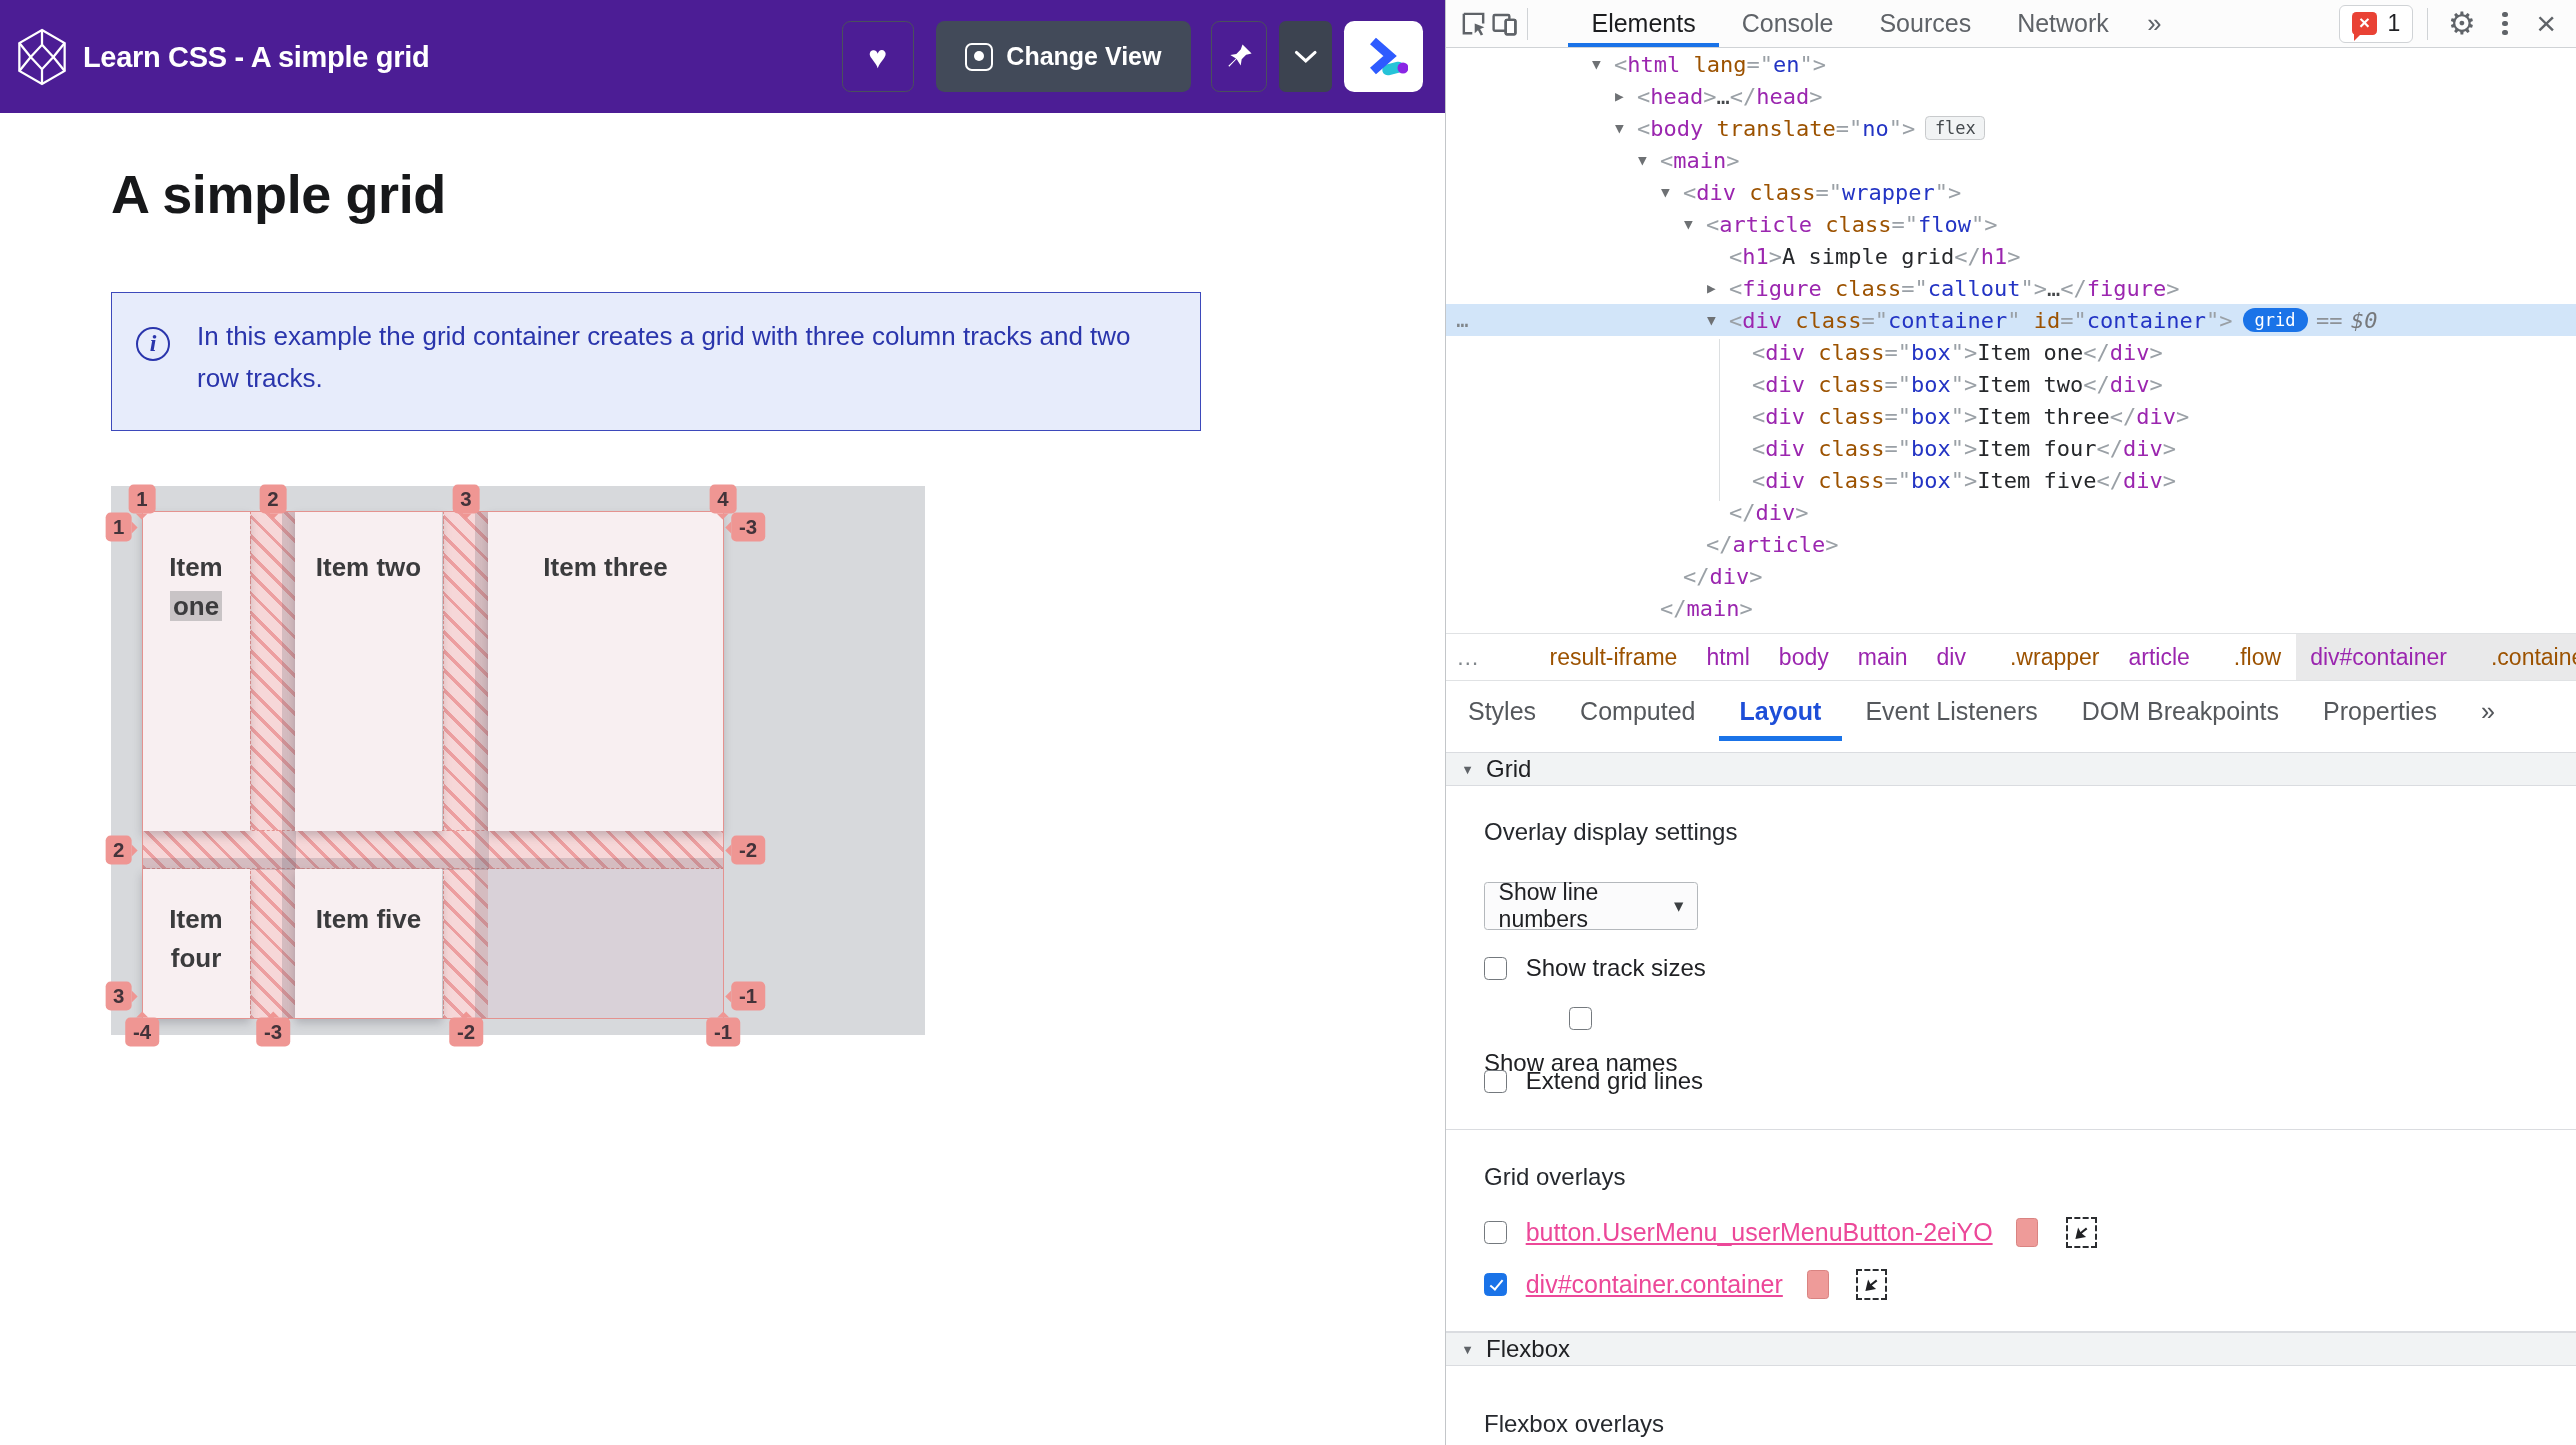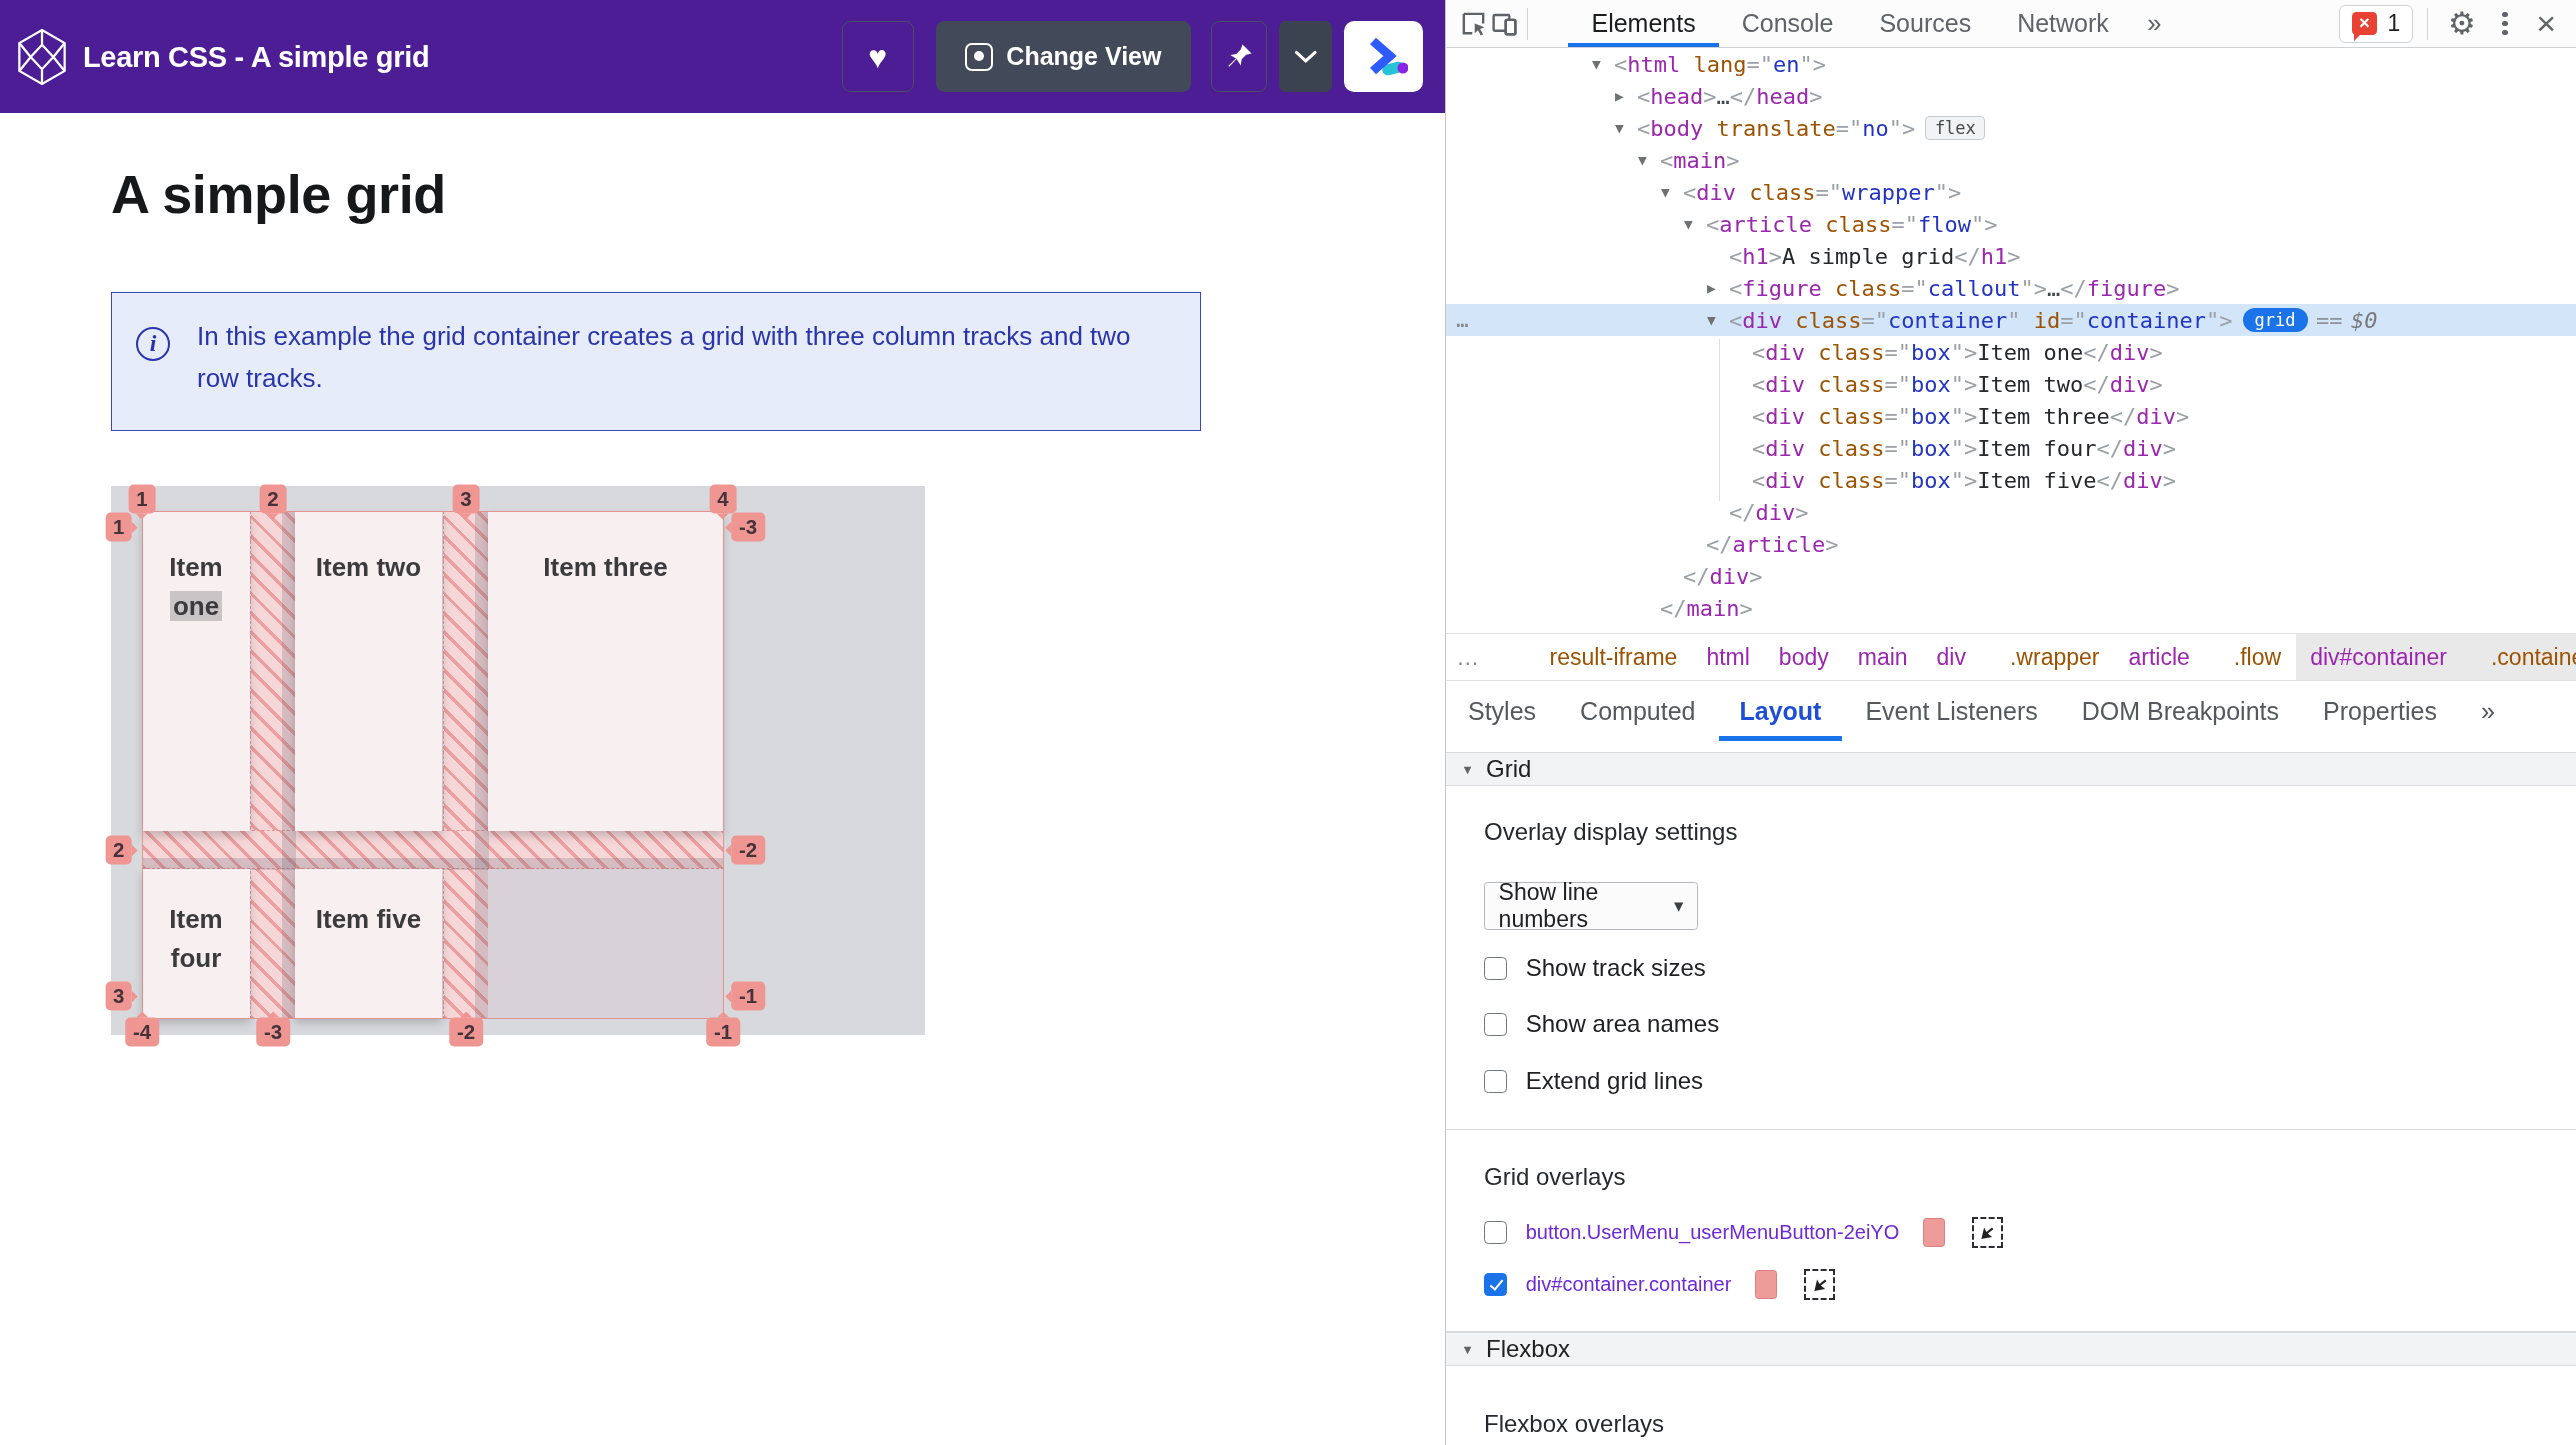--- a/index.html
+++ b/index.html
@@ -136,21 +136,21 @@
     box-sizing:border-box;display:flex;align-items:center;padding:0 13.6px;font-size:23px;color:#202124;cursor:pointer;}
   #dropdown .dd-arrow{margin-left:auto;color:#3c4043;font-size:18.7px;}
   .chk-row{position:absolute;left:38px;height:34px;display:flex;align-items:center;gap:18.7px;}
   .cb{width:23px;height:23px;border:1.7px solid #74797e;border-radius:4.3px;background:#fff;box-sizing:border-box;flex:0 0 auto;cursor:pointer;}
   .cb.checked{background:#1a73e8;border-color:#1a73e8;position:relative;}
   .cb.checked::after{content:"";position:absolute;left:7.7px;top:2.6px;width:5.1px;height:11px;border:solid #fff;border-width:0 2.6px 2.6px 0;transform:rotate(40deg);}
   .chk-label{font-size:24px;color:#202124;}
   .divider{position:absolute;left:0;width:1131px;height:0.9px;background:#dadce0;}
   #grid-overlays-label{top:1163px;}
   .ovl-row{position:absolute;left:38px;height:37px;display:flex;align-items:center;gap:18.7px;}
-  .ovl-label{font-size:20px;color:#6d28d9;}
+  .ovl-label{font-size:25px;color:#ec4899;text-decoration:underline;}
   .swatch{width:22px;height:29px;background:#ee9b99;border:0.9px solid #d98381;border-radius:3.4px;box-sizing:border-box;margin-left:5.1px;}
   .pick-icon{width:31px;height:31px;border:2.6px dashed #2b2d30;box-sizing:border-box;background:#fff;margin-left:8.5px;
     display:flex;align-items:center;justify-content:center;}
   #flex-overlays-label{top:1410px;}
 </style>
 </head>
 <body>
 
 <div class="abs" id="app-pane">
 
@@ -342,21 +342,21 @@
   <div id="dropdown">
     <span>Show line numbers</span>
     <span class="dd-arrow">▾</span>
   </div>
 
   <div id="display-options">
       <div class="chk-row" style="top: 951px;">
         <span class="cb"></span>
         <span class="chk-label">Show track sizes</span>
       </div>
-      <div class="chk-row" style="top: 1007px;">
+      <div class="chk-row" style="top: 1007px; flex-direction: column;">
         <span class="cb"></span>
         <span class="chk-label">Show area names</span>
       </div>
       <div class="chk-row" style="top: 1064px;">
         <span class="cb"></span>
         <span class="chk-label">Extend grid lines</span>
       </div>
     </div>
 
   <div class="divider" style="top:1129px;"></div>

